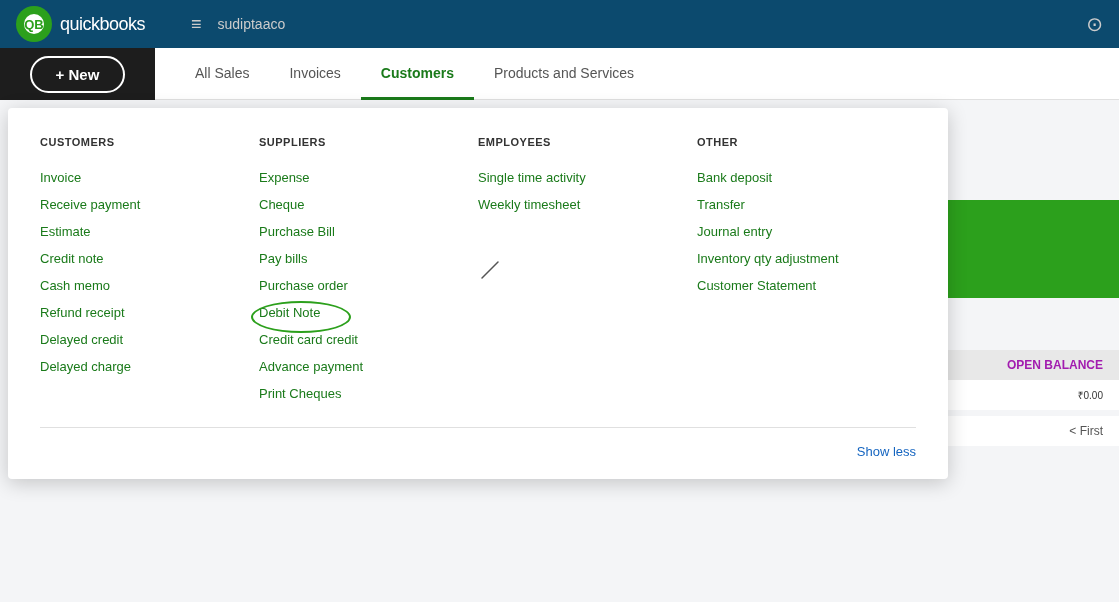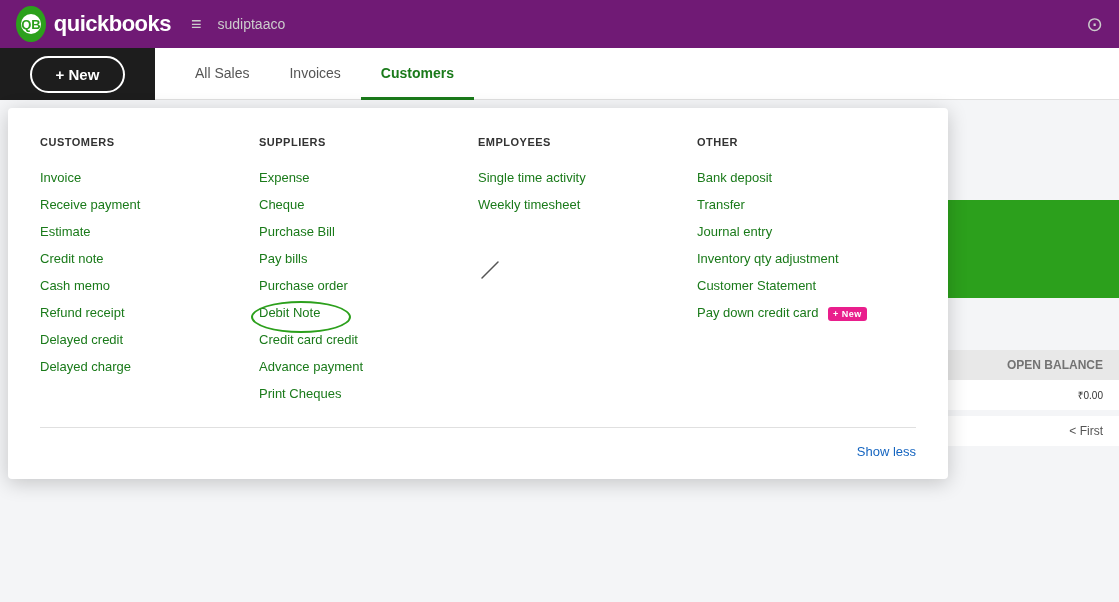--- a/index.html
+++ b/index.html
@@ -2,21 +2,21 @@
 <html><head>
   <meta charset="utf-8">
   <style>
     * { margin: 0; padding: 0; box-sizing: border-box; }
     body { font-family: 'Segoe UI', Arial, sans-serif; background: #f4f5f7; width: 1119px; height: 602px; overflow: hidden; position: relative; }
 
     
     .top-bar {
       display: flex;
       align-items: center;
-      background: #701a75;
+      background: #0c4a6e;
       height: 48px;
       padding: 16px 16px;
       gap: 16px;
     }
     .logo-area {
       display: flex;
       align-items: center;
       gap: 8px;
       width: 155px;
     }
@@ -27,22 +27,22 @@
       border-radius: 50%;
       display: flex;
       align-items: center;
       justify-content: center;
       color: white;
       font-weight: bold;
       font-size: 14px;
     }
     .qb-text {
       color: white;
-      font-size: 22px;
-      font-weight: 700;
+      font-size: 18px;
+      font-weight: 400;
       letter-spacing: -0.5px;
     }
     .hamburger {
       color: #ccc;
       font-size: 18px;
       cursor: pointer;
       margin-left: 4px;
     }
     .company-name {
       color: #ccc;
@@ -132,21 +132,21 @@
     
     .open-balance-header {
       position: absolute;
       right: 0;
       top: 250px;
       width: 200px;
       background: #e8e8e8;
       padding: 8px 16px;
       font-size: 12px;
       font-weight: bold;
-      color: #737373;
+      color: #a21caf;
       text-align: right;
     }
     .balance-row {
       position: absolute;
       right: 0;
       top: 280px;
       width: 200px;
       background: white;
       padding: 8px 16px;
       font-size: 10px;
@@ -266,20 +266,21 @@
 </div>
 
 <div class="new-btn-area">
   <button class="new-btn">+ New</button>
 </div>
 
 <div class="secondary-nav">
   <div class="nav-tab">All Sales</div>
   <div class="nav-tab">Invoices</div>
   <div class="nav-tab active">Customers</div>
+  <div class="nav-tab">Products and Services</div>
 </div>
 
 <div class="bg-content">
   <div class="green-banner">
     <div class="banner-label">PAID</div>
     <div class="banner-amount">₹0</div>
     <div class="banner-sub">0 PAID LAST 30 DAYS</div>
   </div>
   <div class="open-balance-header">OPEN BALANCE</div>
   <div class="balance-row">₹0.00</div>
@@ -329,23 +330,19 @@
       </svg>
     </div>
 
     <div>
       <div class="column-header">OTHER</div>
       <a class="menu-item">Bank deposit</a>
       <a class="menu-item">Transfer</a>
       <a class="menu-item">Journal entry</a>
       <a class="menu-item">Inventory qty adjustment</a>
       <a class="menu-item">Customer Statement</a>
-      <a class="menu-item">
-        Pay down credit card
-        <span class="new-badge">+ New</span>
-      </a>
     </div>
 
   </div>
 
   <hr class="dropdown-divider">
   <button class="show-less-btn">Show less</button>
 </div>
 
 </body></html>

